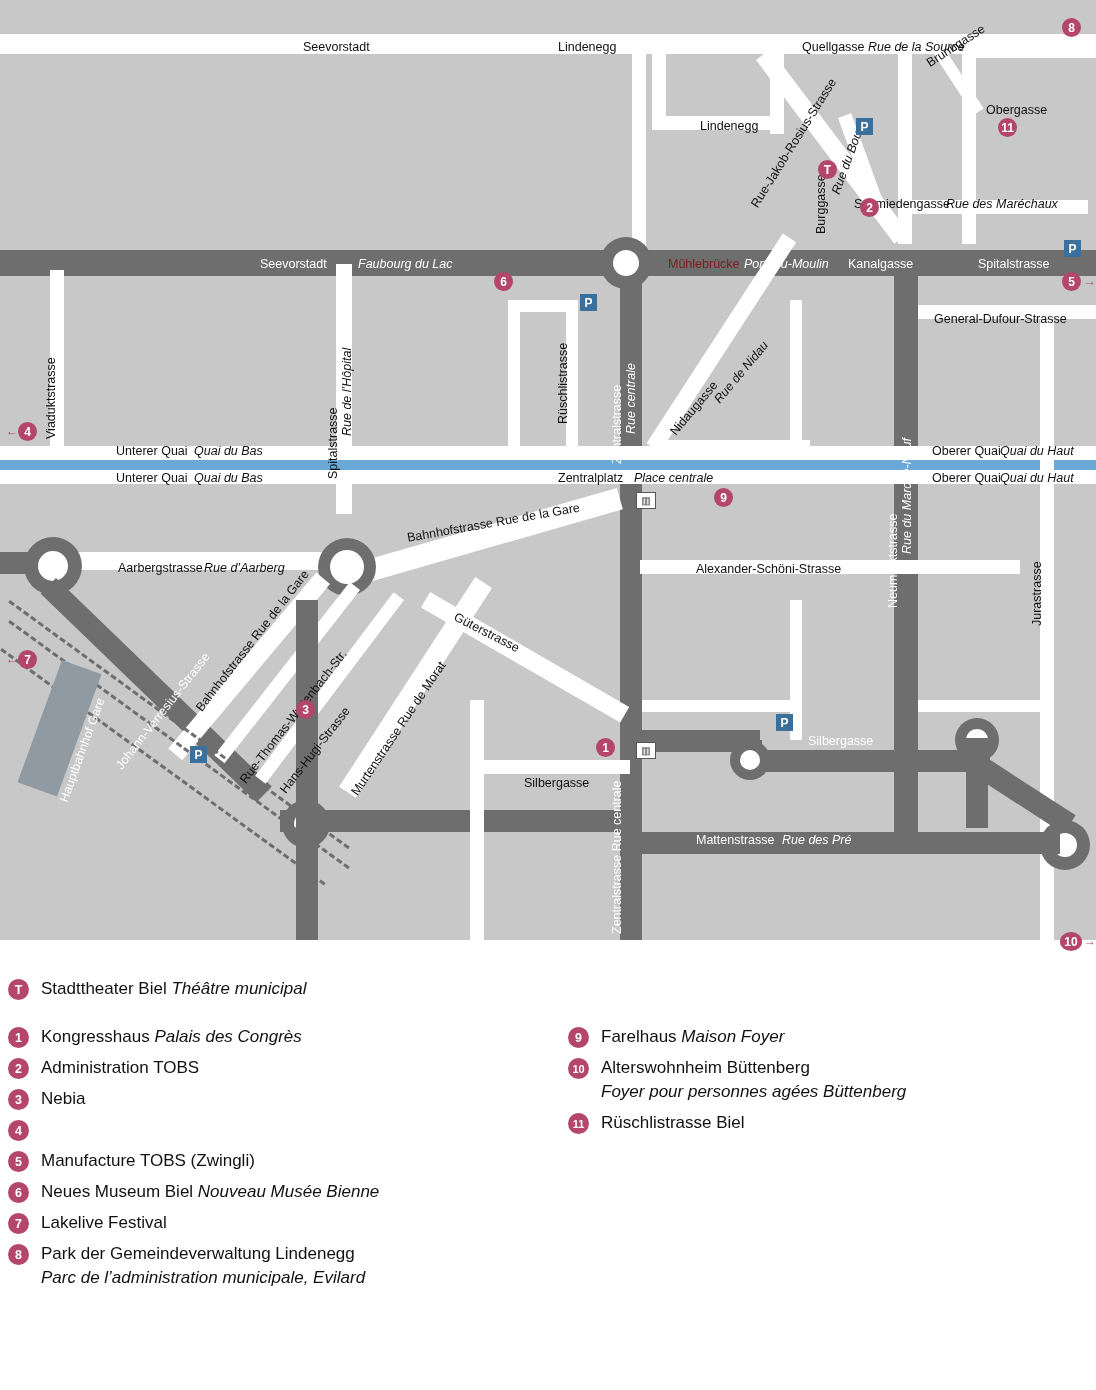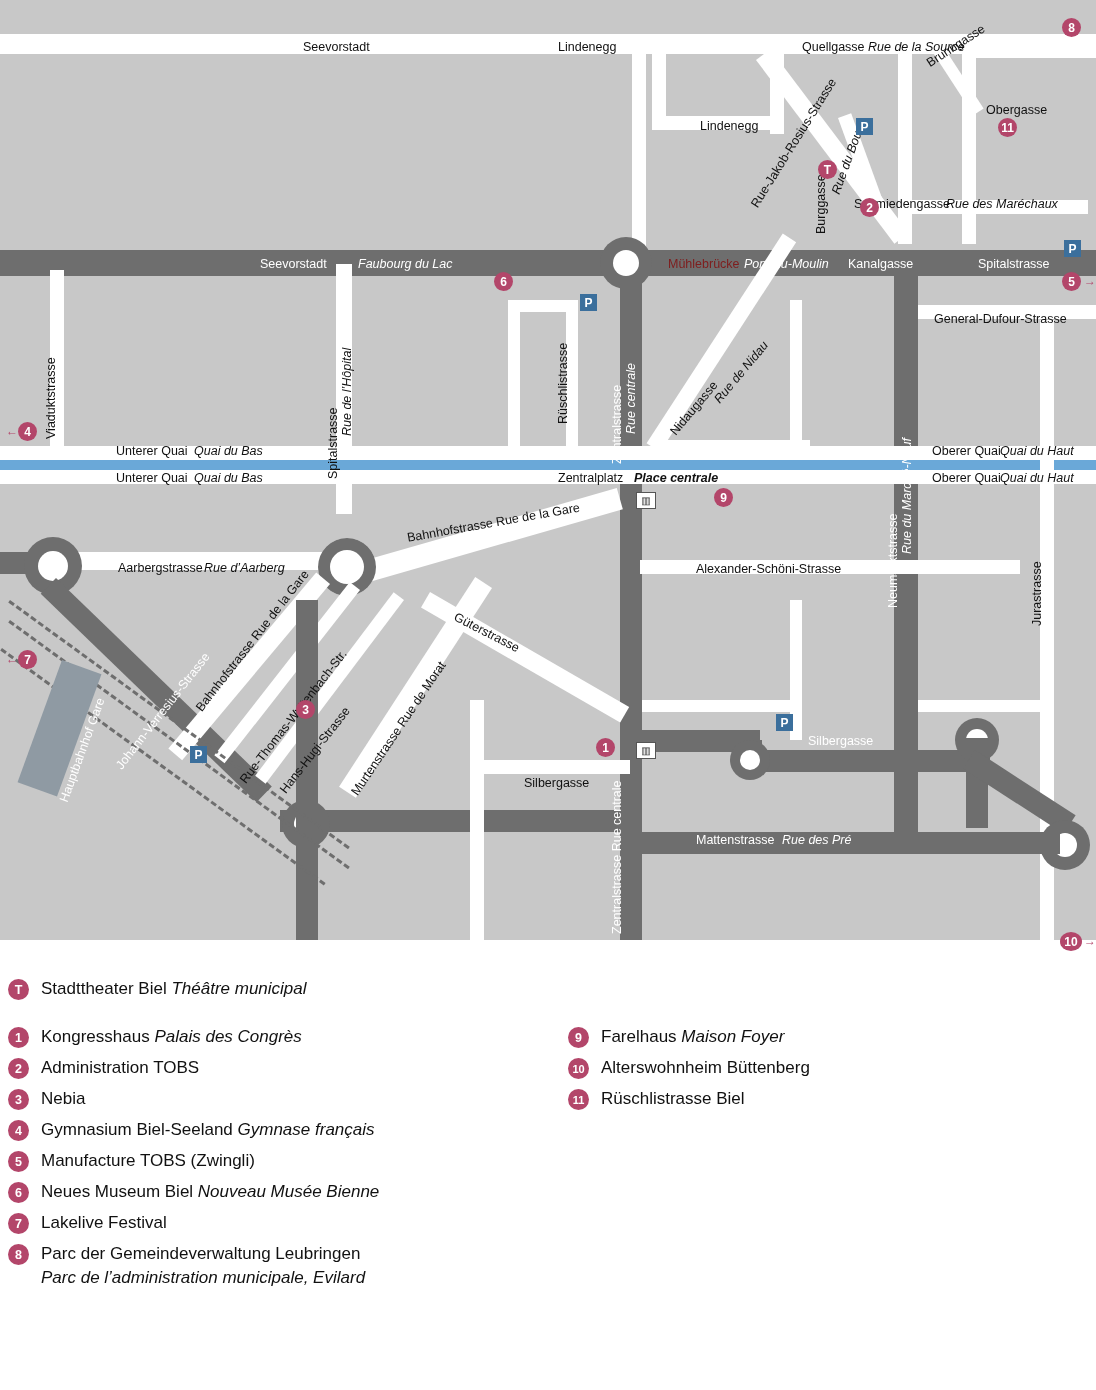--- a/index.html
+++ b/index.html
@@ -176,21 +176,21 @@
   <div class="lbl" style="left:116px;top:444px;">Unterer Quai</div>
   <div class="lbl" style="left:194px;top:444px;font-style:italic;">Quai du Bas</div>
   <div class="lbl" style="left:116px;top:471px;">Unterer Quai</div>
   <div class="lbl" style="left:194px;top:471px;font-style:italic;">Quai du Bas</div>
   <div class="lbl" style="left:932px;top:444px;">Oberer Quai</div>
   <div class="lbl" style="left:1000px;top:444px;font-style:italic;">Quai du Haut</div>
   <div class="lbl" style="left:932px;top:471px;">Oberer Quai</div>
   <div class="lbl" style="left:1000px;top:471px;font-style:italic;">Quai du Haut</div>
 
   <div class="lbl" style="left:558px;top:471px;">Zentralplatz</div>
-  <div class="lbl" style="left:634px;top:471px;font-style:italic;font-weight:bold;">Place centrale</div>
+  <div class="lbl" style="left:634px;top:471px;font-style:italic;">Place centrale</div>
 
   <div class="lbl" style="left:406px;top:531px;transform:rotate(-10deg);transform-origin:left top;"><span>Bahnhofstrasse Rue de la Gare</span></div>
   <div class="lbl" style="left:118px;top:561px;">Aarbergstrasse</div>
   <div class="lbl" style="left:204px;top:561px;font-style:italic;text-align:right;">Rue d’Aarberg</div>
   <div class="lbl" style="left:696px;top:562px;">Alexander-Schöni-Strasse</div>
   <div class="lbl" style="left:458px;top:610px;transform:rotate(27deg);transform-origin:left top;">Güterstrasse</div>
 
   <div class="lbl" style="left:204px;top:700px;transform:rotate(-52deg);transform-origin:left bottom;">Bahnhofstrasse Rue de la Gare</div>
   <div class="lbl" style="left:124px;top:758px;color:#fff;transform:rotate(-52deg);transform-origin:left bottom;">Johann-Verresius-Strasse</div>
   <div class="lbl" style="left:248px;top:772px;transform:rotate(-52deg);transform-origin:left bottom;">Rue-Thomas-Wyttenbach-Str.</div>
@@ -249,57 +249,57 @@
         <div class="ltext"><span>Administration TOBS</span><i></i></div>
       </div>
 
       <div class="lrow">
         <div class="lbadge">3</div>
         <div class="ltext"><span>Nebia</span><i></i></div>
       </div>
 
       <div class="lrow">
         <div class="lbadge">4</div>
-        <div class="ltext"><span>Gymnasium Biel-Seeland </span><i>Gymnase français</i></div>
       </div>
 
       <div class="lrow">
         <div class="lbadge">5</div>
         <div class="ltext"><span>Manufacture TOBS (Zwingli)</span><i></i></div>
       </div>
 
       <div class="lrow">
         <div class="lbadge">6</div>
         <div class="ltext"><span>Neues Museum Biel </span><i>Nouveau Musée Bienne</i></div>
       </div>
 
       <div class="lrow">
         <div class="lbadge">7</div>
         <div class="ltext"><span>Lakelive Festival</span><i></i></div>
       </div>
 
       <div class="lrow" style="margin-bottom:2px;">
         <div class="lbadge">8</div>
-        <div class="ltext"><span>Parc der Gemeindeverwaltung Leubringen</span><i></i></div>
+        <div class="ltext"><span>Park der Gemeindeverwaltung Lindenegg</span><i></i></div>
       </div>
       <div class="lsub">Parc de l’administration municipale, Evilard</div>
 
     </div>
 
     <div id="legright">
 
       <div class="lrow">
         <div class="lbadge">9</div>
         <div class="ltext"><span>Farelhaus </span><i>Maison Foyer</i></div>
       </div>
 
       <div class="lrow" style="margin-bottom:2px;">
         <div class="lbadge" style="font-size:11px;">10</div>
         <div class="ltext"><span>Alterswohnheim Büttenberg</span><i></i></div>
       </div>
+      <div class="lsub">Foyer pour personnes agées Büttenberg</div>
 
       <div class="lrow" style="margin-top:9px;">
         <div class="lbadge" style="font-size:11px;">11</div>
         <div class="ltext"><span>Rüschlistrasse Biel</span><i></i></div>
       </div>
 
     </div>
   </div>
 </div>
 

